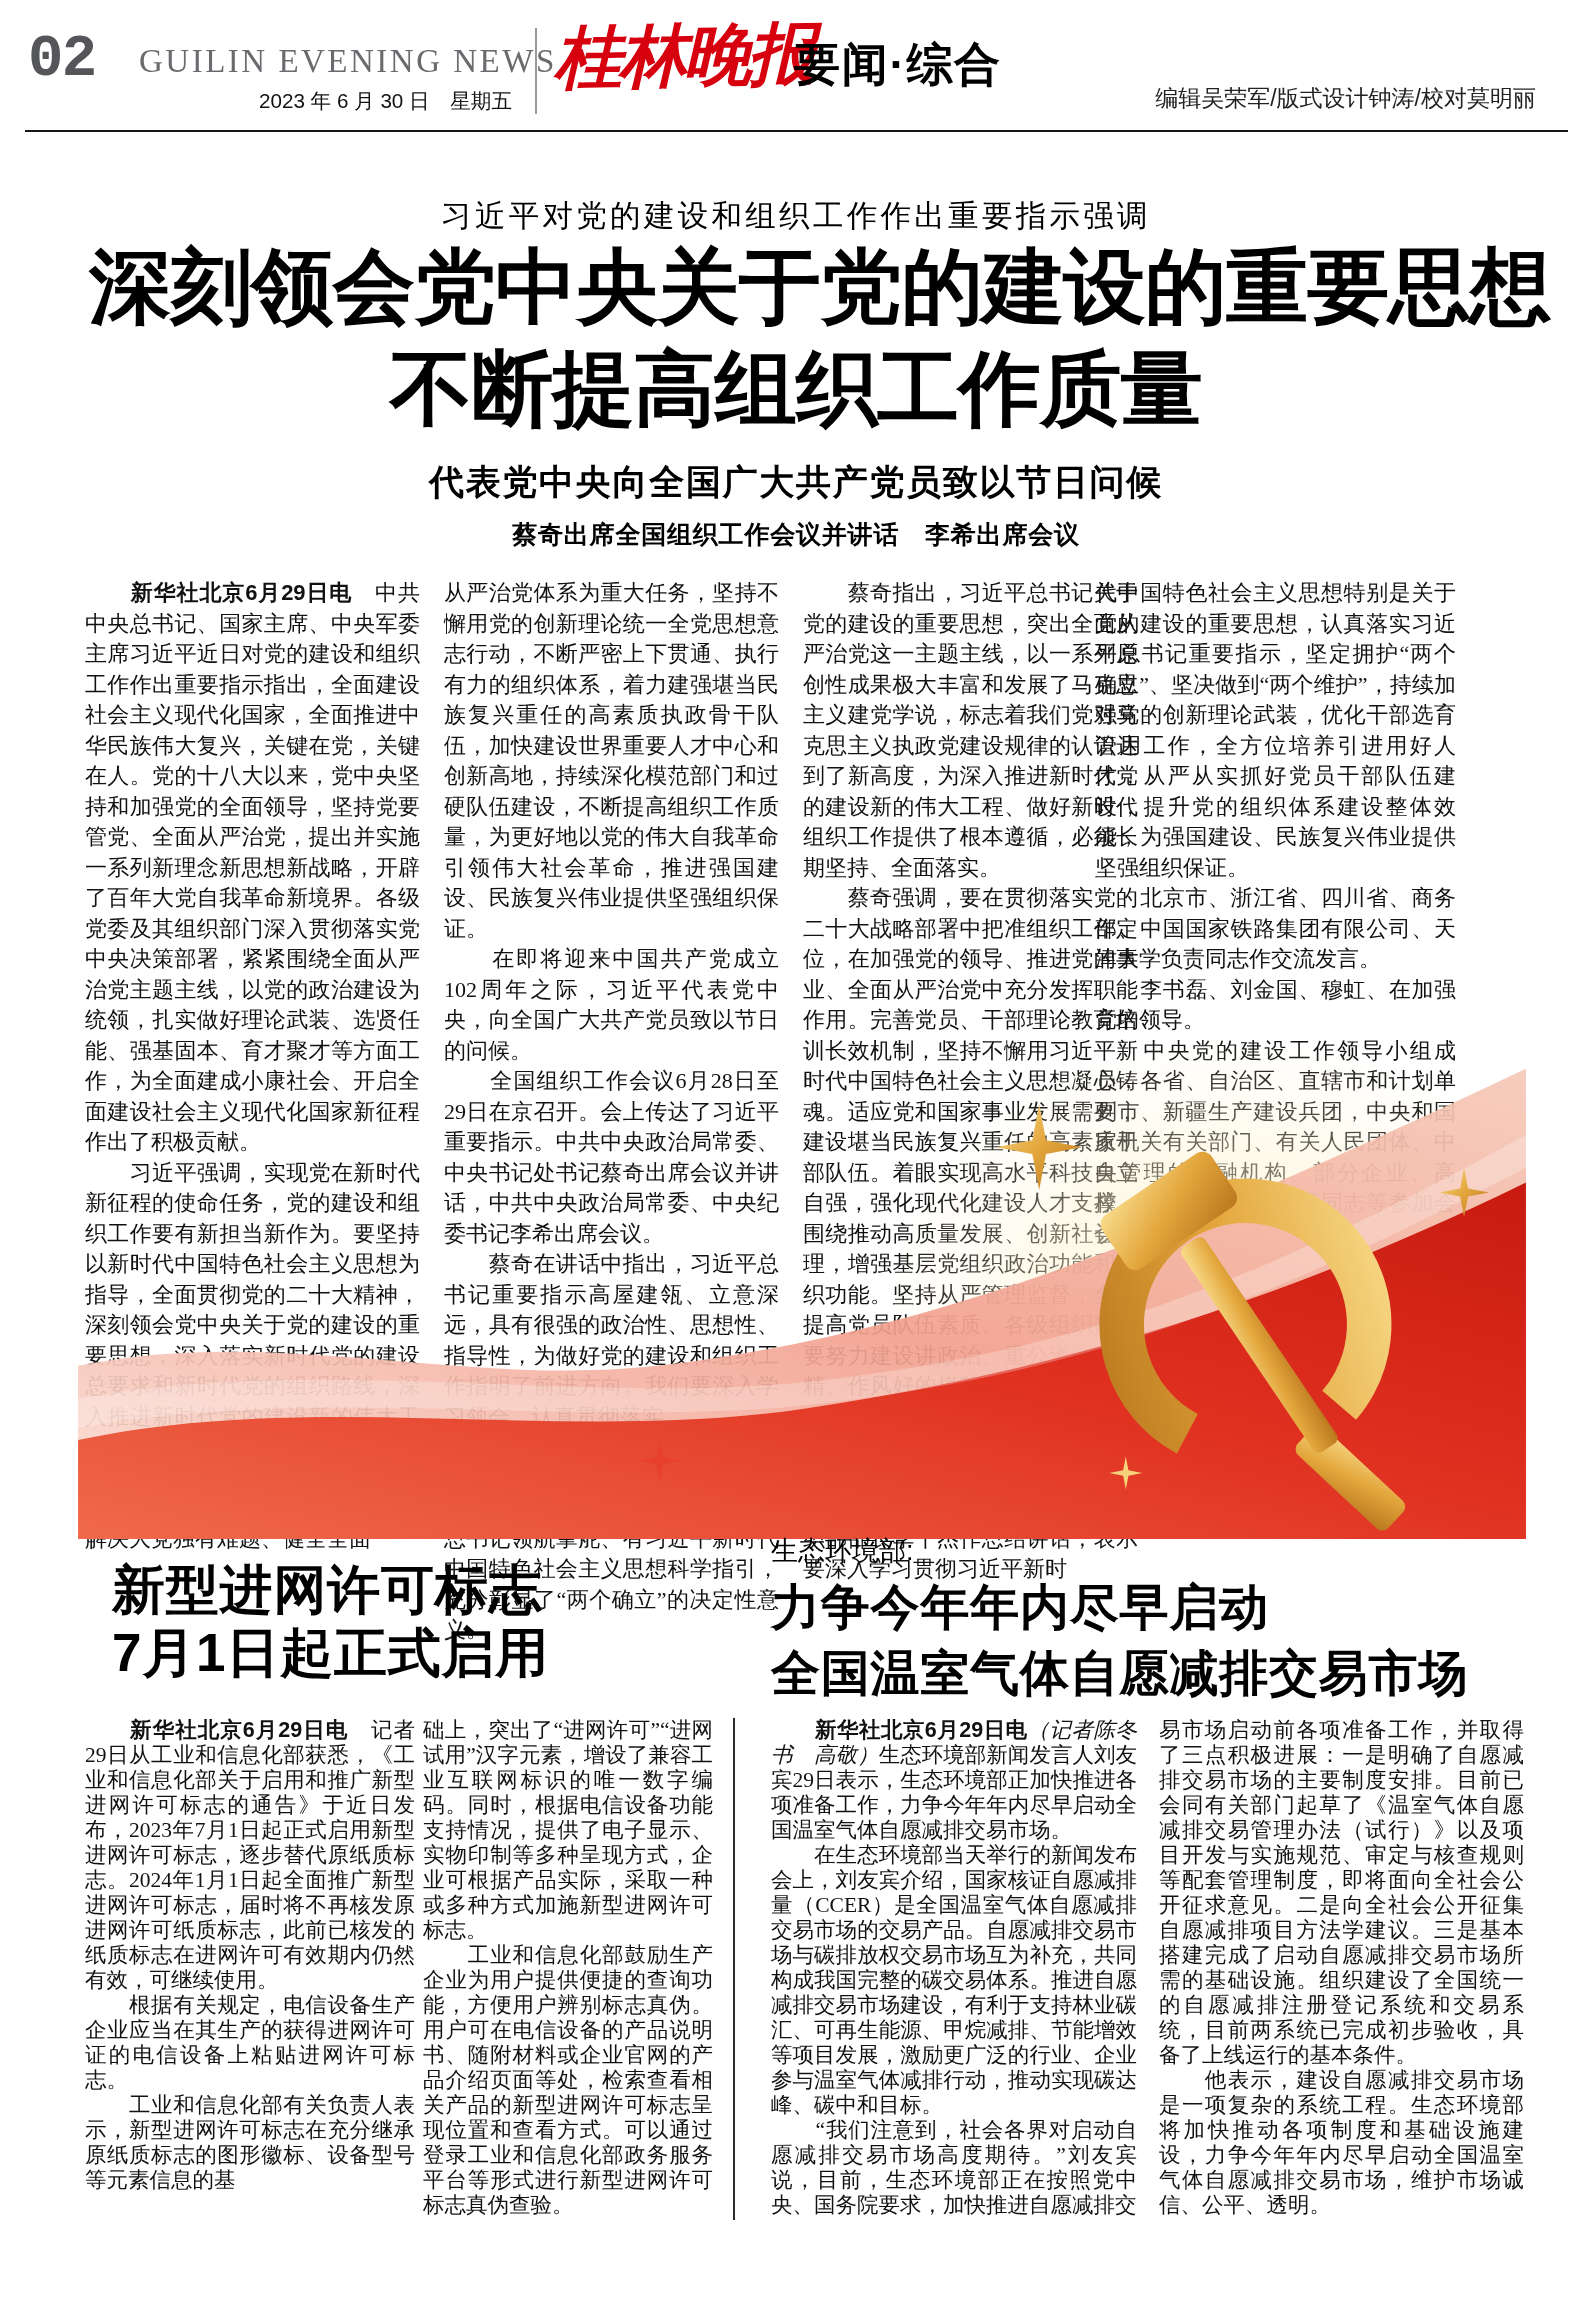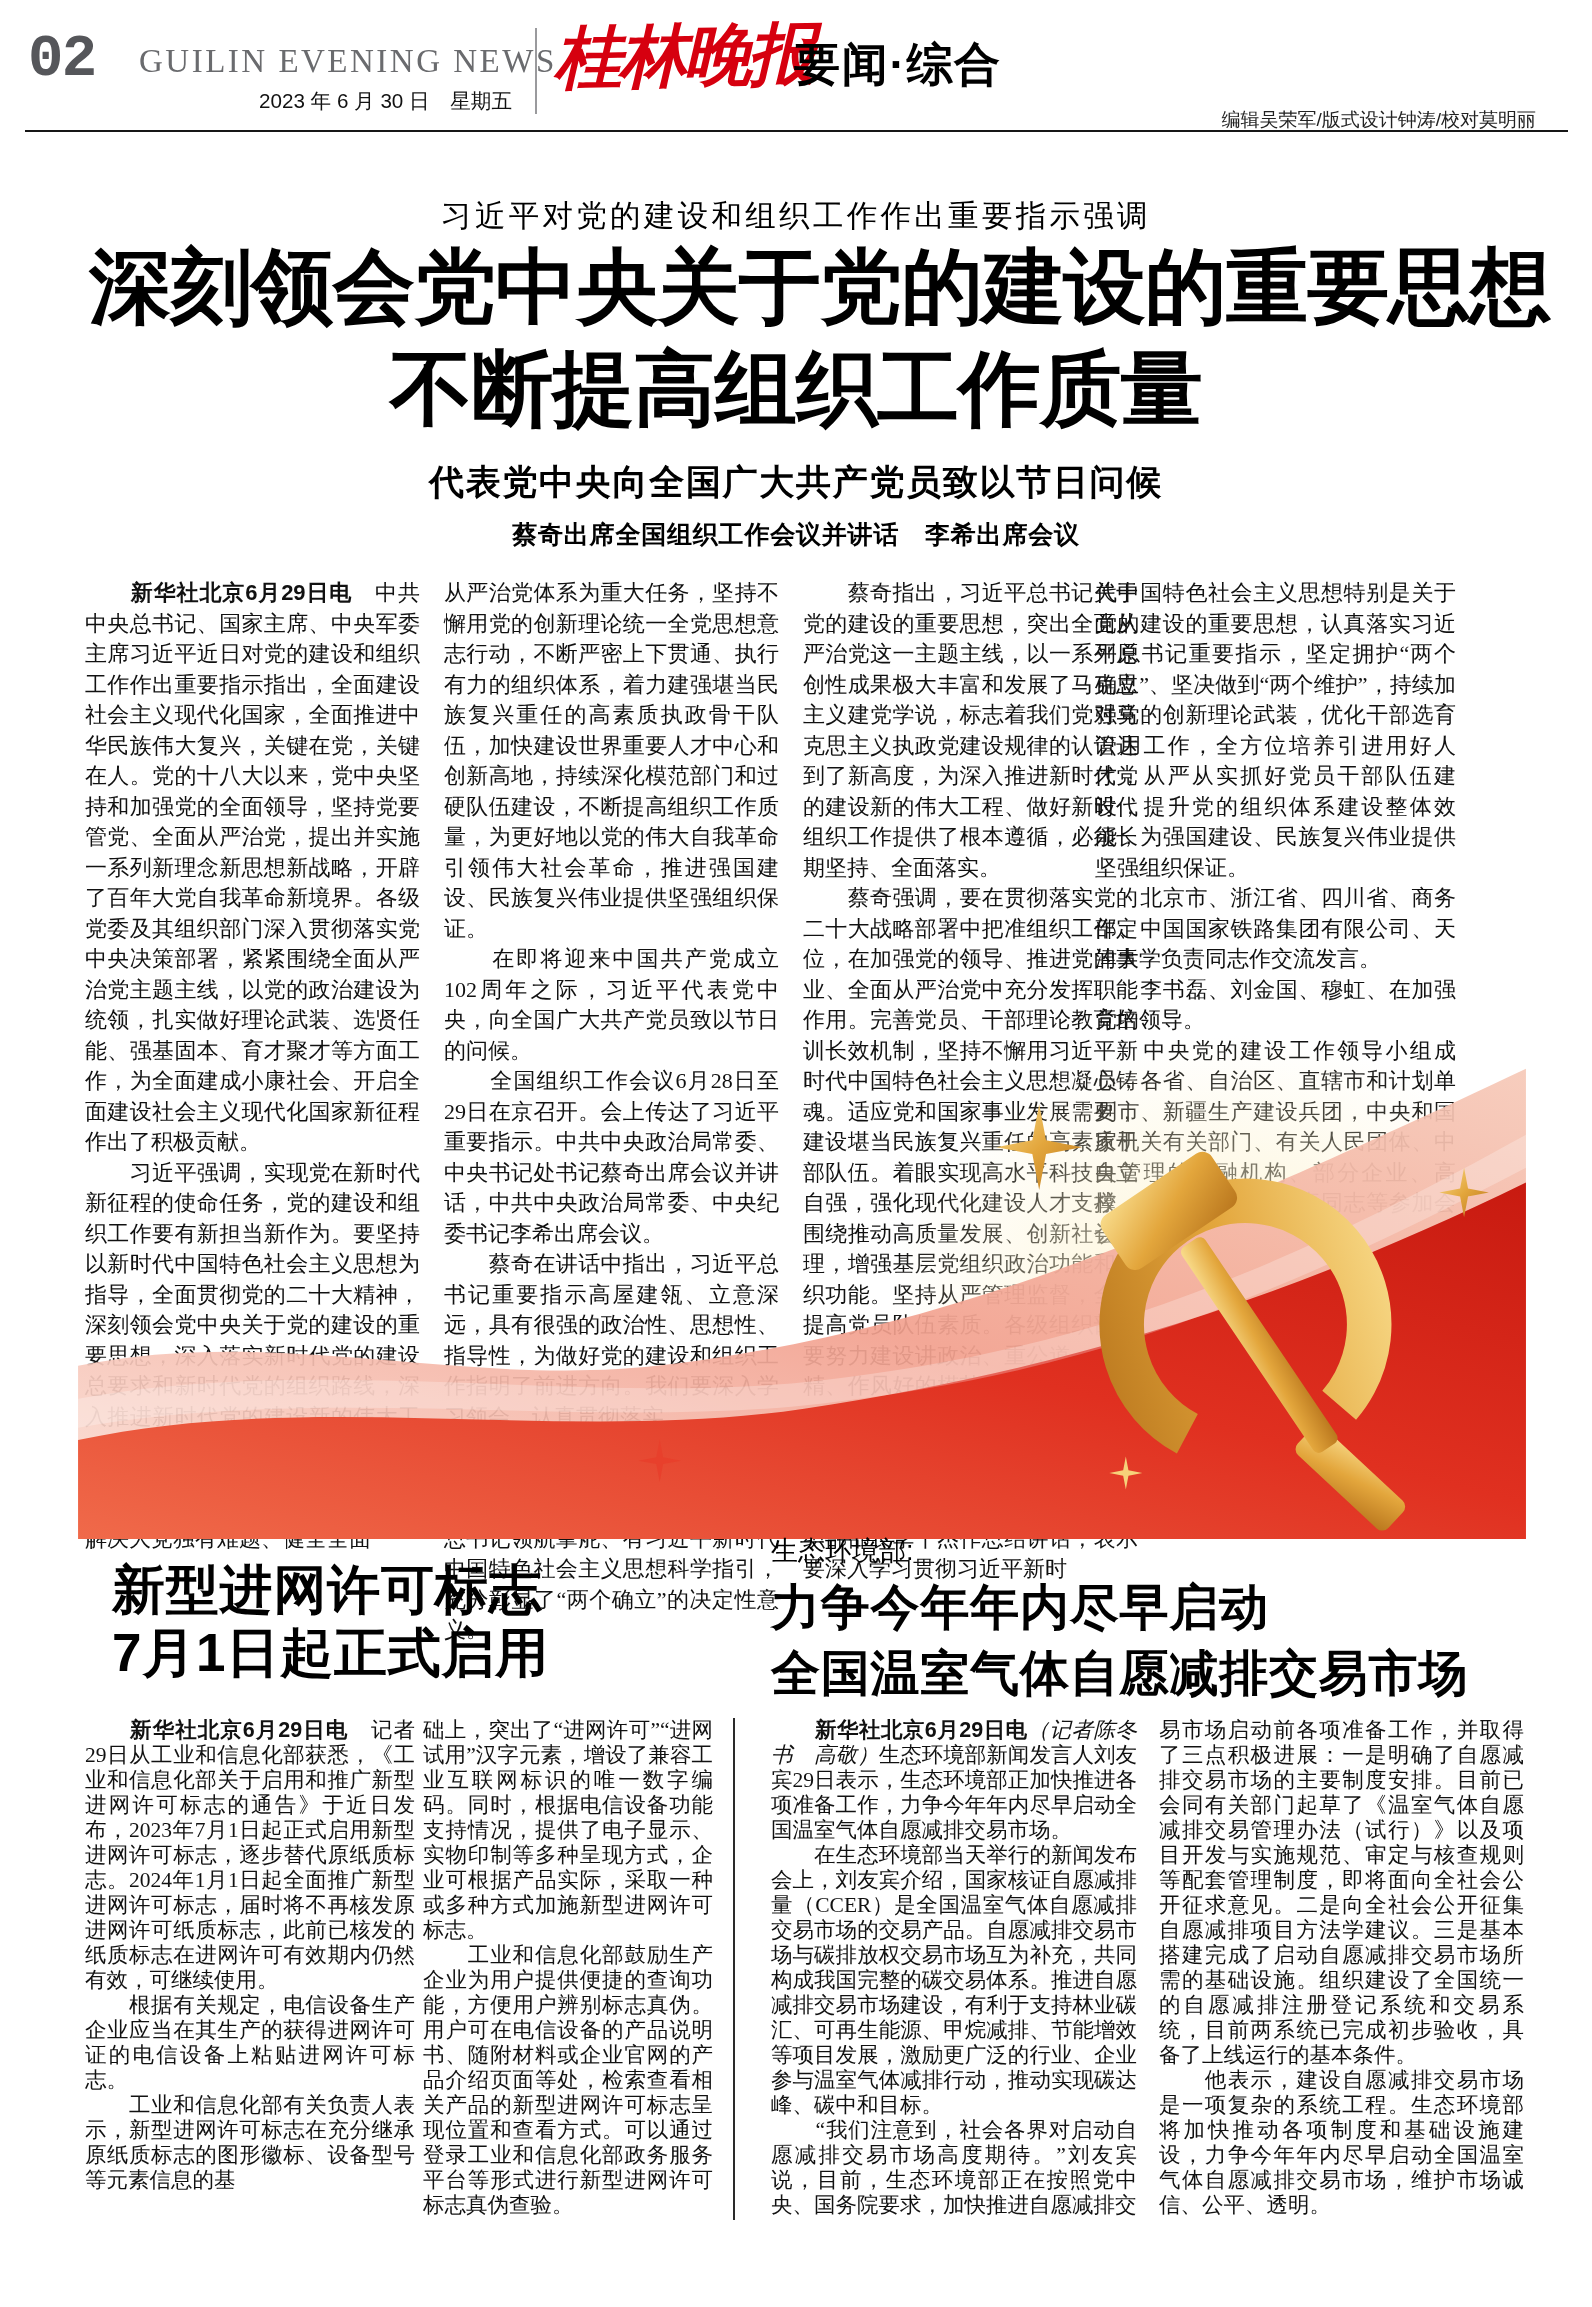--- a/index.html
+++ b/index.html
@@ -13,21 +13,21 @@
   .mast-en .en{font-family:"Liberation Serif",serif;font-size:33px;color:#6a6b6e;letter-spacing:2.5px;white-space:nowrap;}
   .mast-en .date{margin-top:6.6px;text-align:right;font-family:"Liberation Sans",sans-serif;
                  font-size:20.6px;color:#111;white-space:nowrap;}
   .hdr-div{position:absolute;left:535px;top:28px;width:1.7px;height:86px;background:#9a9a9d;}
   .mast-cn{position:absolute;left:554px;top:15px;font-family:"Liberation Serif",serif;
            font-weight:900;font-style:italic;font-size:68px;line-height:83px;color:#d6000f;
            transform:rotate(-1deg);letter-spacing:-3.3px;white-space:nowrap;}
   .section-title{position:absolute;left:794px;top:31px;font-family:"Liberation Sans",sans-serif;
            font-weight:900;font-size:46px;line-height:66px;color:#000;letter-spacing:1.7px;white-space:nowrap;}
   .editors{position:absolute;right:56px;top:83px;font-family:"Liberation Sans",sans-serif;
-           font-size:19px;color:#222;white-space:nowrap;margin-top:24px;}
+           font-size:23px;color:#222;white-space:nowrap;}
   .hdr-rule{position:absolute;left:25px;top:130px;width:1543px;height:1.7px;background:#161616;}
   
   .kicker{position:absolute;left:0;top:196px;width:1592px;text-align:center;
           font-family:"Liberation Sans",sans-serif;font-size:30.5px;color:#000;letter-spacing:3.3px;}
   .h1{position:absolute;left:0;width:1592px;text-align:center;font-family:"Liberation Sans",sans-serif;
       font-weight:900;color:#000;font-size:82px;line-height:1;letter-spacing:-0.8px;}
   .h1.l1{top:246px;margin-left:24px;}
   .h1.l2{top:348px;}
   .deck{position:absolute;left:0;top:459px;width:1592px;text-align:center;
         font-family:"Liberation Sans",sans-serif;font-weight:600;font-size:35px;color:#000;letter-spacing:1.7px;}

